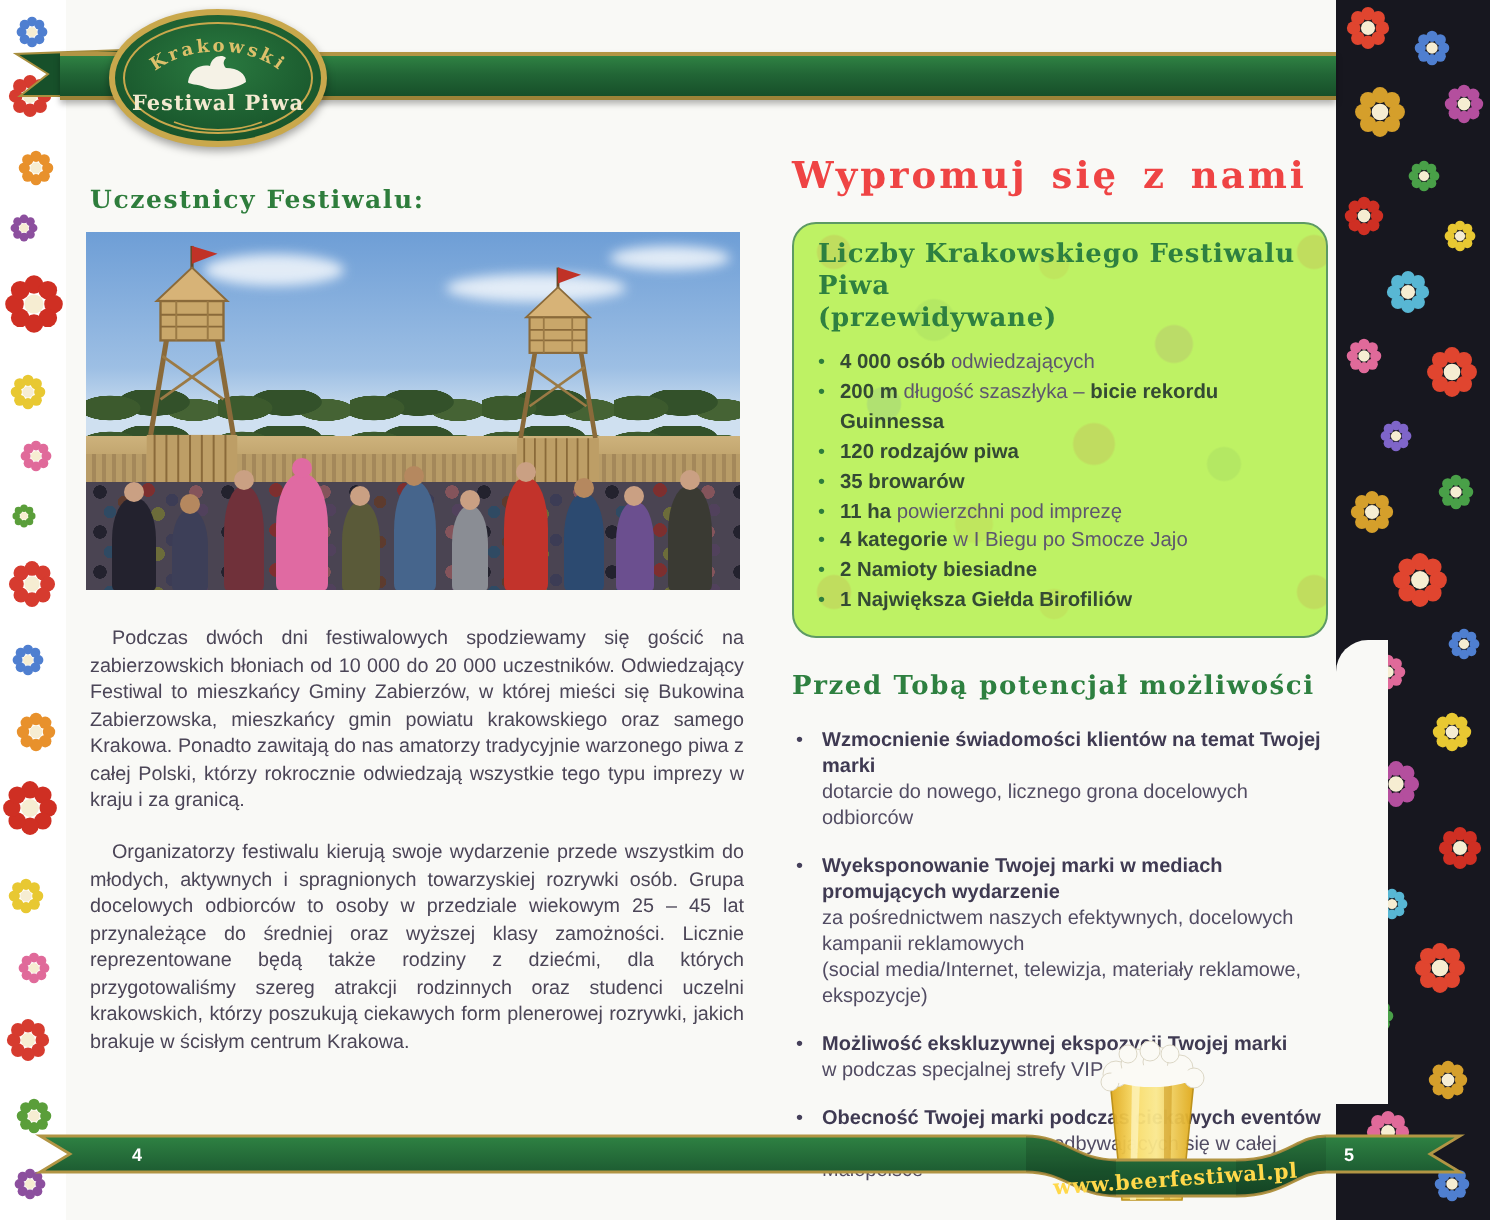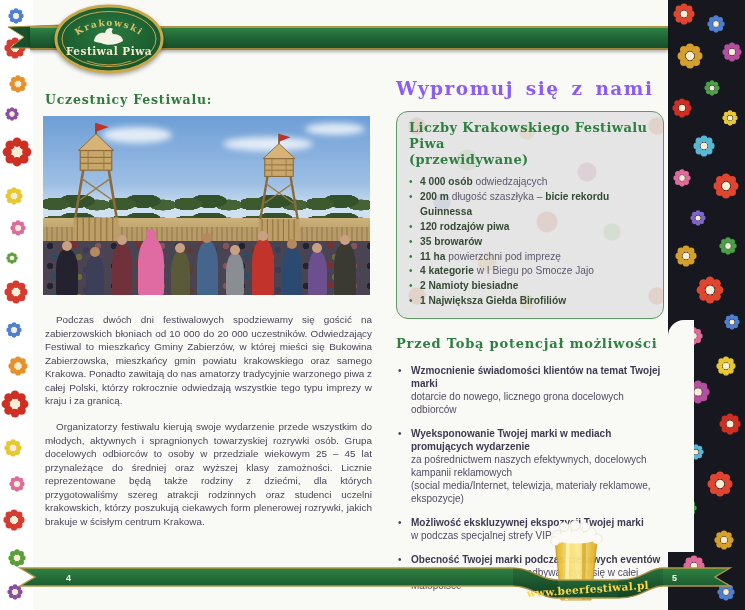--- a/index.html
+++ b/index.html
@@ -49,23 +49,23 @@
         background-size:64px 20px;}
   .person{position:absolute;bottom:0;border-radius:45% 45% 6% 6%;z-index:4;}
   .person::before{content:"";position:absolute;top:-8px;left:50%;transform:translateX(-50%);
         width:10px;height:10px;border-radius:50%;background:var(--h,#caa083);}
   .col-left-text{position:absolute;left:45px;top:301px;width:327px;z-index:3;}
   .col-left-text p{margin:12px 0 10px;font-size:9.9px;line-height:1.37;text-align:justify;
         text-indent:11px;color:#4b4557;}
   
   .col-right{position:absolute;left:396px;top:78px;width:268px;z-index:3;}
   .h-promo{margin:0;font-family:"DejaVu Serif",serif;font-weight:700;font-size:18.5px;
-        letter-spacing:1.5px;word-spacing:4px;color:#8b5cf6;}
+        letter-spacing:1.5px;word-spacing:4px;color:#ef4444;}
   .stats-box{position:relative;margin-top:12px;border:1.6px solid #5d9a64;border-radius:12px;
-        padding:8px 12px 9px;background:#e5e5e5;}
+        padding:8px 12px 9px;background:#bef264;}
   .stats-box::before{content:"";position:absolute;inset:0;border-radius:10px;opacity:.14;pointer-events:none;
         background-image:
          radial-gradient(circle 9px at 20px 14px,#d0643c 90%,transparent),
          radial-gradient(circle 11px at 70px 48px,#7fae62 90%,transparent),
          radial-gradient(circle 8px at 130px 20px,#c9a33c 90%,transparent),
          radial-gradient(circle 10px at 190px 60px,#b05a84 90%,transparent),
          radial-gradient(circle 9px at 45px 90px,#5f7fc0 90%,transparent),
          radial-gradient(circle 11px at 150px 110px,#cf5b49 90%,transparent),
          radial-gradient(circle 9px at 215px 120px,#7fae62 90%,transparent),
          radial-gradient(circle 10px at 90px 150px,#c9a33c 90%,transparent);

